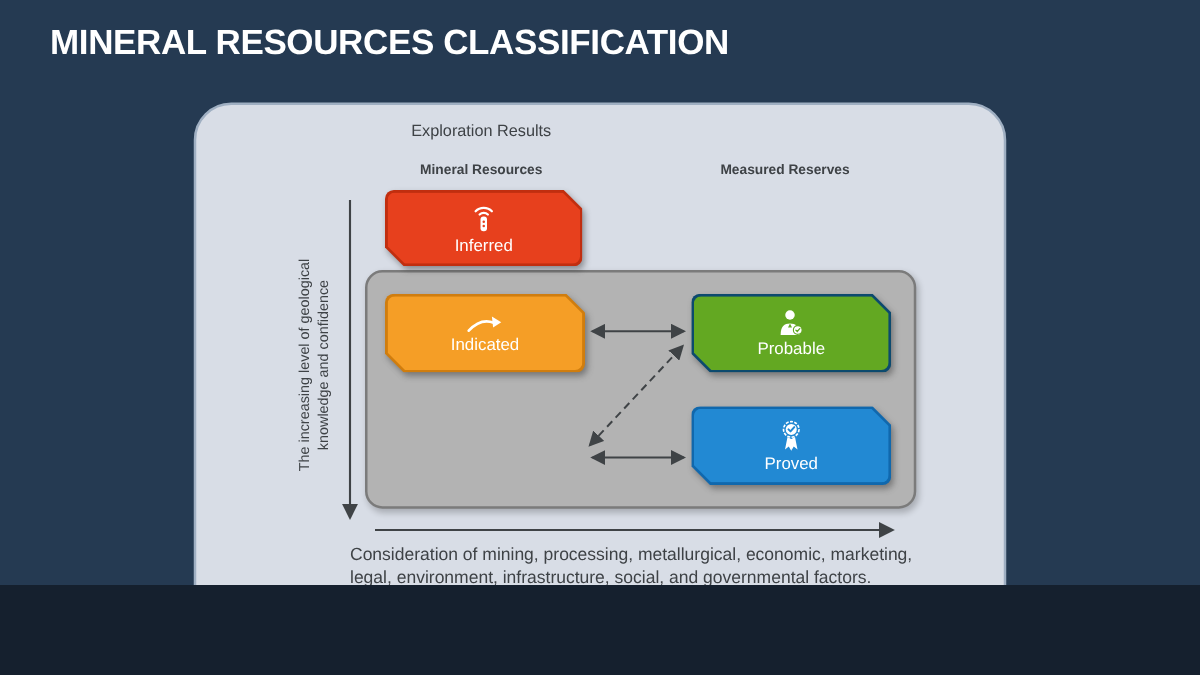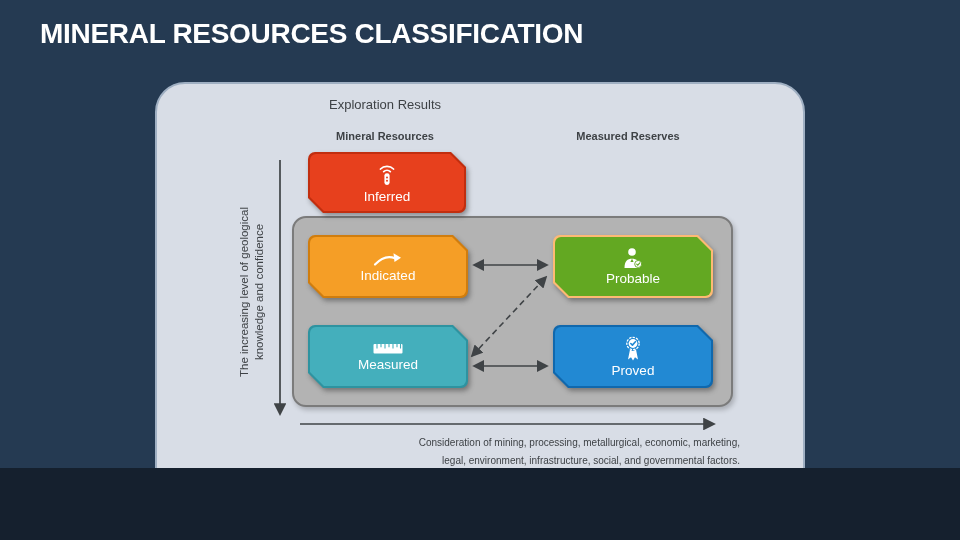--- a/index.html
+++ b/index.html
@@ -50,22 +50,22 @@
   .pos-indicated{left:308px;top:235px;width:160px;height:63px;}
   .pos-probable {left:553px;top:235px;width:160px;height:63px;}
   .pos-measured {left:308px;top:325px;width:160px;height:63px;}
   .pos-proved   {left:553px;top:325px;width:160px;height:63px;}
   .y-axis-label{
     position:absolute;left:252px;top:292px;
     transform:translate(-50%,-50%) rotate(-90deg);
     font-size:11.5px;line-height:15px;color:#3e4246;text-align:center;white-space:nowrap;
   }
   .x-axis-caption{
-    position:absolute;left:280px;top:434px;width:460px;text-align:right;
-    font-size:10px;line-height:18px;color:#3e4246;
+    position:absolute;left:280px;top:434px;width:460px;text-align:left;
+    font-size:14px;line-height:18px;color:#3e4246;
   }
   .arrow-layer{position:absolute;left:0;top:0;pointer-events:none;}
 </style>
 </head>
 <body>
 
 <div class="stage">
 
   <div class="slide-title">MINERAL RESOURCES CLASSIFICATION</div>
 
@@ -98,53 +98,34 @@
         <svg class="box-icon" width="30" height="16" viewBox="0 0 30 16">
           <path d="M2,13.5 C9,6 16,4.8 22,7.2" stroke="#fff" stroke-width="2.2" fill="none" stroke-linecap="round"></path>
           <polygon points="20.5,2.2 28,6.8 21.5,11" fill="#fff"></polygon>
         </svg>
         <div class="box-label">Indicated</div>
       </div>
     </div>
   </div>
 
   <div class="box-wrap pos-probable">
-    <div class="box-shape" style="background-color: #fdba74;">
+    <div class="box-shape" style="background-color: #0c4a6e;">
       <div class="box-inner" style="background-color: rgb(99, 168, 34); color: rgb(99, 168, 34);">
         <svg class="box-icon" width="24" height="23" viewBox="0 0 24 23">
           <circle cx="11" cy="5" r="3.8" fill="#fff"></circle>
           <path d="M3.5,21 C3.5,14 6.5,11.8 11,11.8 C15.5,11.8 18.5,14 18.5,21 Z" fill="#fff"></path>
           <path d="M11,11.8 l1.6,3.1 l-3.2,0 z" fill="currentColor"></path>
           <circle cx="17.2" cy="17" r="3.5" fill="#fff" stroke="currentColor" stroke-width="0.9"></circle>
           <path d="M15.7,17.1 l1.1,1.1 l2,-2.3" stroke="currentColor" stroke-width="1.1" fill="none" stroke-linecap="round"></path>
         </svg>
         <div class="box-label">Probable</div>
       </div>
     </div>
   </div>
 
-  <div class="box-wrap pos-measured">
-    <div class="box-shape" style="background-color: rgb(46, 147, 160);">
-      <div class="box-inner" style="background-color: rgb(68, 175, 188); color: rgb(68, 175, 188);">
-        <svg class="box-icon" width="32" height="14" viewBox="0 0 32 14">
-          <rect x="1.5" y="2" width="29" height="9.5" rx="1" fill="#fff"></rect>
-          <g stroke="currentColor" stroke-width="1.1">
-            <line x1="5" y1="2" x2="5" y2="6.6"></line>
-            <line x1="9" y1="2" x2="9" y2="5.2"></line>
-            <line x1="13" y1="2" x2="13" y2="6.6"></line>
-            <line x1="17" y1="2" x2="17" y2="5.2"></line>
-            <line x1="21" y1="2" x2="21" y2="6.6"></line>
-            <line x1="25" y1="2" x2="25" y2="5.2"></line>
-            <line x1="28.5" y1="2" x2="28.5" y2="6.6"></line>
-          </g>
-        </svg>
-        <div class="box-label">Measured</div>
-      </div>
-    </div>
-  </div>
 
   <div class="box-wrap pos-proved">
     <div class="box-shape" style="background-color: rgb(16, 104, 173);">
       <div class="box-inner" style="background-color: rgb(34, 137, 211); color: rgb(34, 137, 211);">
         <svg class="box-icon" width="24" height="27" viewBox="0 0 24 27">
           <path d="M9,14.5 L7,24.5 L10,22.2 L12,25.5 L12.6,16.5 Z" fill="#fff"></path>
           <path d="M15,14.5 L17,24.5 L14,22.2 L12,25.5 L11.4,16.5 Z" fill="#fff"></path>
           <circle cx="12" cy="8.5" r="6.2" fill="none" stroke="#fff" stroke-width="1.3" stroke-dasharray="2.4 1.1"></circle>
           <circle cx="12" cy="8.5" r="4.4" fill="#fff"></circle>
           <path d="M9.8,8.5 l1.6,1.6 l3,-3.4" stroke="currentColor" stroke-width="1.6" fill="none" stroke-linecap="round" stroke-linejoin="round"></path>

